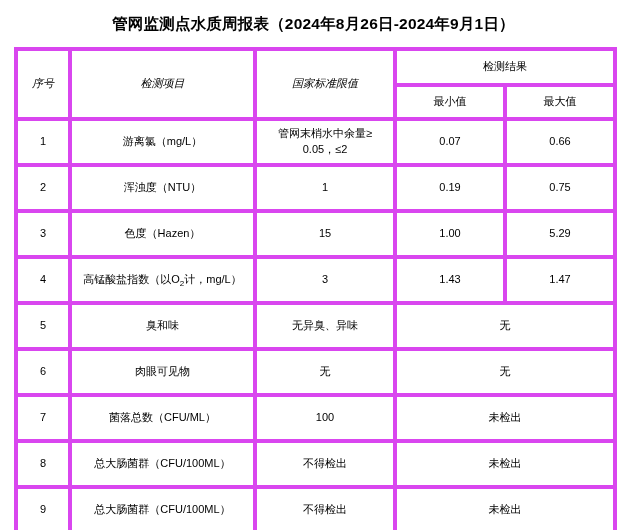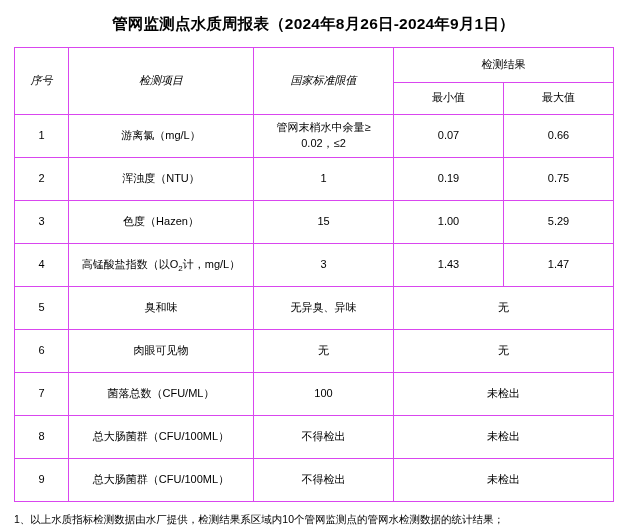--- a/index.html
+++ b/index.html
@@ -29,21 +29,21 @@
     padding: 14px 0 13px 0;
     line-height: 1.3;
   }
   table.report {
     border-collapse: collapse;
     width: 599px;
     table-layout: fixed;
   }
   table.report th,
   table.report td {
-    border: 1px solid #d946ef;
+    border: 4px solid #d946ef;
     text-align: center;
     vertical-align: middle;
     font-size: 11px;
     line-height: 1.45;
     padding: 4px 3px;
   }
   table.report th {
     font-weight: normal;
   }
   .h-seq { width: 54px; }
@@ -97,21 +97,21 @@
         <th>最大值</th>
       </tr>
     </thead>
     <tbody>
 
       <tr>
         <td class="row-cell">1</td>
         <td>游离氯（mg/L）</td>
         <td class="two-line">
           <span>管网末梢水中余量≥</span><br>
-          <span>0.02，≤2</span>
+          <span>0.05，≤2</span>
         </td>
         <td>0.07</td>
         <td>0.66</td>
       </tr>
 
       <tr>
         <td class="row-cell">2</td>
         <td>浑浊度（NTU）</td>
         <td>1</td>
         <td>0.19</td>

